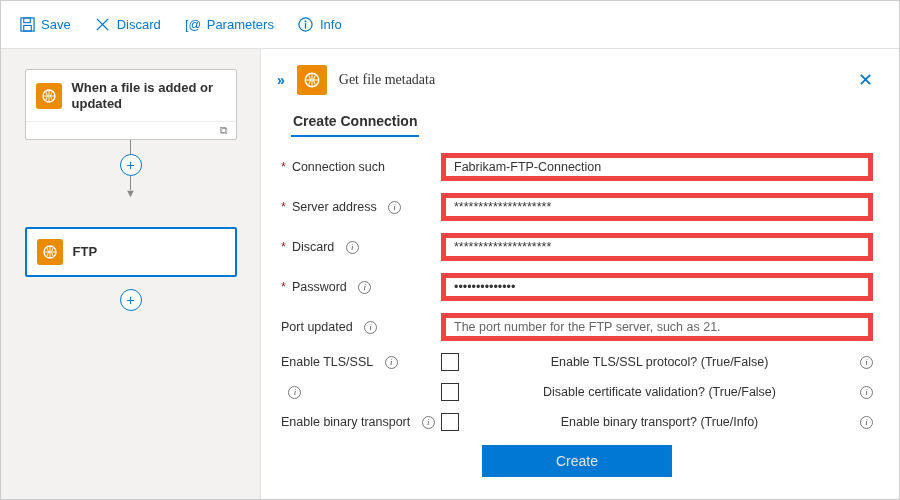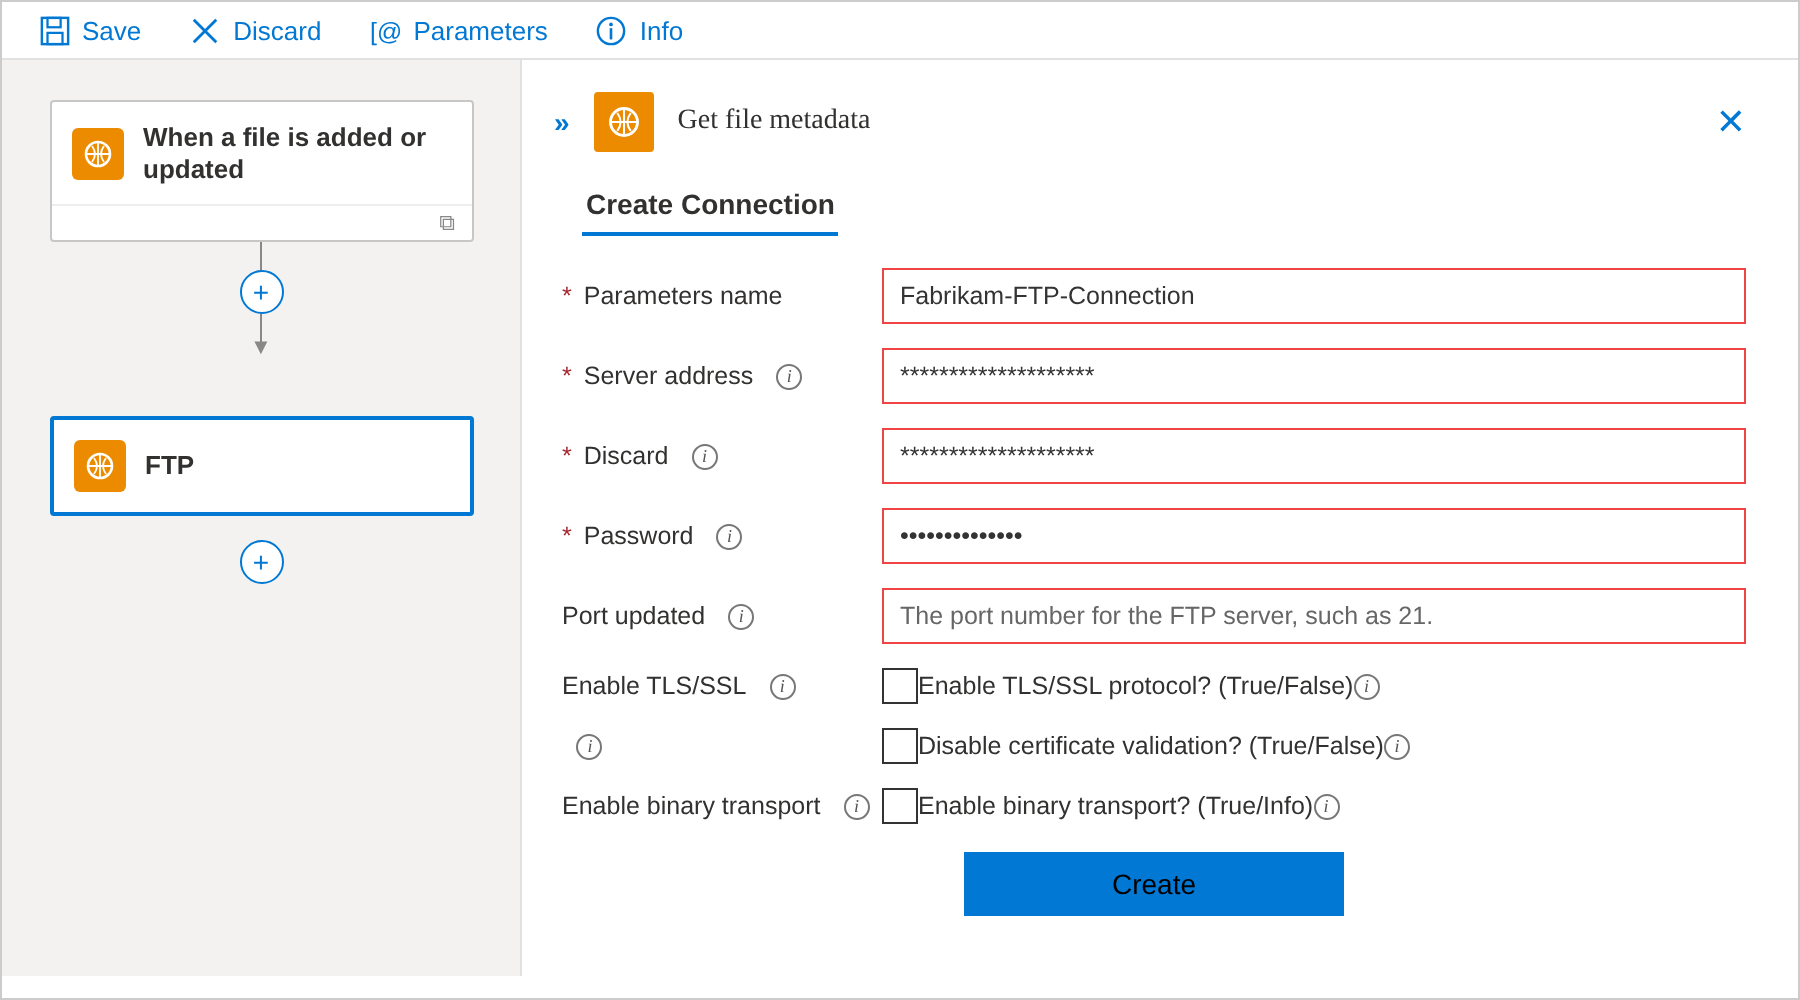--- a/index.html
+++ b/index.html
@@ -1,17 +1,17 @@
 <!DOCTYPE html>
 <html><head>
 <meta charset="utf-8">
 <style>
   * { box-sizing: border-box; margin: 0; padding: 0; font-family: 'Segoe UI', Arial, sans-serif; }
   body { width: 900px; height: 500px; background: #fff; border: 1px solid #ccc; overflow: hidden; font-size: 13px; color: #323130; }
-  .toolbar { height: 29px; display: flex; align-items: center; padding: 0 8px; border-bottom: 1px solid #e1e1e1; gap: 4px; }
+  .toolbar { height: 48px; display: flex; align-items: center; padding: 0 8px; border-bottom: 1px solid #e1e1e1; gap: 4px; }
   .tb-btn { display: flex; align-items: center; gap: 6px; padding: 4px 10px; color: #0078d4; cursor: pointer; font-size: 13px; }
   .tb-icon { width: 16px; height: 16px; display: inline-flex; align-items: center; justify-content: center; }
   .main { display: flex; height: 458px; }
   .canvas { width: 260px; background: #f3f2f1; border-right: 1px solid #e1e1e1; padding: 20px 16px; display: flex; flex-direction: column; align-items: center; }
   .node { width: 212px; background: #fff; border: 1px solid #c7c7c7; border-radius: 2px; position: relative; }
   .node.selected { border: 2px solid #0078d4; margin-top: 28px; }
   .node-head { display: flex; align-items: center; padding: 10px 10px; gap: 10px; }
   .node-icon { width: 26px; height: 26px; background: #ec8b00; border-radius: 3px; display: flex; align-items: center; justify-content: center; color: #fff; flex-shrink: 0; }
   .node-title { font-size: 13px; font-weight: 600; line-height: 1.2; }
   .node-foot { height: 18px; border-top: 1px solid #eee; display: flex; justify-content: flex-end; align-items: center; padding-right: 8px; color: #888; font-size: 11px; }
@@ -25,26 +25,26 @@
   .panel-title { font-size: 14px; font-family: Liberation Serif, serif; }
   .close-x { position: absolute; right: 26px; top: 20px; color: #0078d4; font-size: 18px; cursor: pointer; font-weight: 300; }
   .tabs { margin: 0 0 16px 14px; }
   .tab { display: inline-block; padding: 6px 2px; font-size: 14px; border-bottom: 2px solid #0078d4; font-weight: bold; }
   .form { margin-left: 4px; }
   .row { display: flex; align-items: center; margin-bottom: 12px; }
   .label { width: 160px; font-size: 12.5px; display: flex; align-items: center; gap: 4px; line-height: 1.2; }
   .req { color: #a4262c; margin-right: 2px; }
   .info-i { width: 13px; height: 13px; border: 1px solid #777; border-radius: 50%; display: inline-flex; align-items: center; justify-content: center; font-size: 9px; color: #555; font-style: italic; font-family: serif; flex-shrink: 0; }
   .field { flex: 1; }
-  .txt { width: 100%; height: 28px; border: 1px solid #ef4444; padding: 0 8px; font-size: 12.5px; color: #333; }
+  .txt { width: 100%; height: 28px; border: 5px solid #ef4444; padding: 0 8px; font-size: 12.5px; color: #333; }
   .txt::placeholder { color: #666; }
-  .chk-row { display: flex; align-items: center; gap: 0; }
+  .chk-row { display: flex; align-items: center; gap: 0; justify-content: space-between; }
   .chk { width: 18px; height: 18px; border: 1px solid #333; background: #fff; cursor: pointer; }
   .chk-label { font-size: 12.5px; }
-  .create-btn { width: 190px; height: 32px; background: #0078d4; color: #000000; border: none; font-size: 14px; cursor: pointer; display: block; margin: 14px auto 0; }
+  .create-btn { width: 190px; height: 32px; background: #0078d4; color: #e5e5e5; border: none; font-size: 14px; cursor: pointer; display: block; margin: 14px auto 0; }
 </style>
 </head>
 <body>
 
 <div class="toolbar">
   <div class="tb-btn">
     <span class="tb-icon">
       <svg width="15" height="15" viewBox="0 0 16 16">
           <rect x="1" y="1" width="14" height="14" fill="none" stroke="#0078d4" stroke-width="1.3"></rect>
           <rect x="4" y="1" width="7" height="5" fill="none" stroke="#0078d4" stroke-width="1.2"></rect>
@@ -131,21 +131,21 @@
     <div class="close-x">✕</div>
 
     <div class="tabs">
       <span class="tab">Create Connection</span>
     </div>
 
     <div class="form">
       <div class="row">
         <div class="label">
             <span class="req">*</span>
-            <span>Parameters name</span>
+            <span>Connection such</span>
           </div>
         <div class="field"><input class="txt" value="Fabrikam-FTP-Connection" style=""></div>
       </div>
       <div class="row">
         <div class="label"><span class="req">*</span><span>Server address</span>&nbsp;<span class="info-i">i</span></div>
         <div class="field"><input class="txt" value="********************" style=""></div>
       </div>
       <div class="row">
         <div class="label"><span class="req">*</span><span>Discard</span>&nbsp;<span class="info-i">i</span></div>
         <div class="field"><input class="txt" value="********************" style=""></div>

